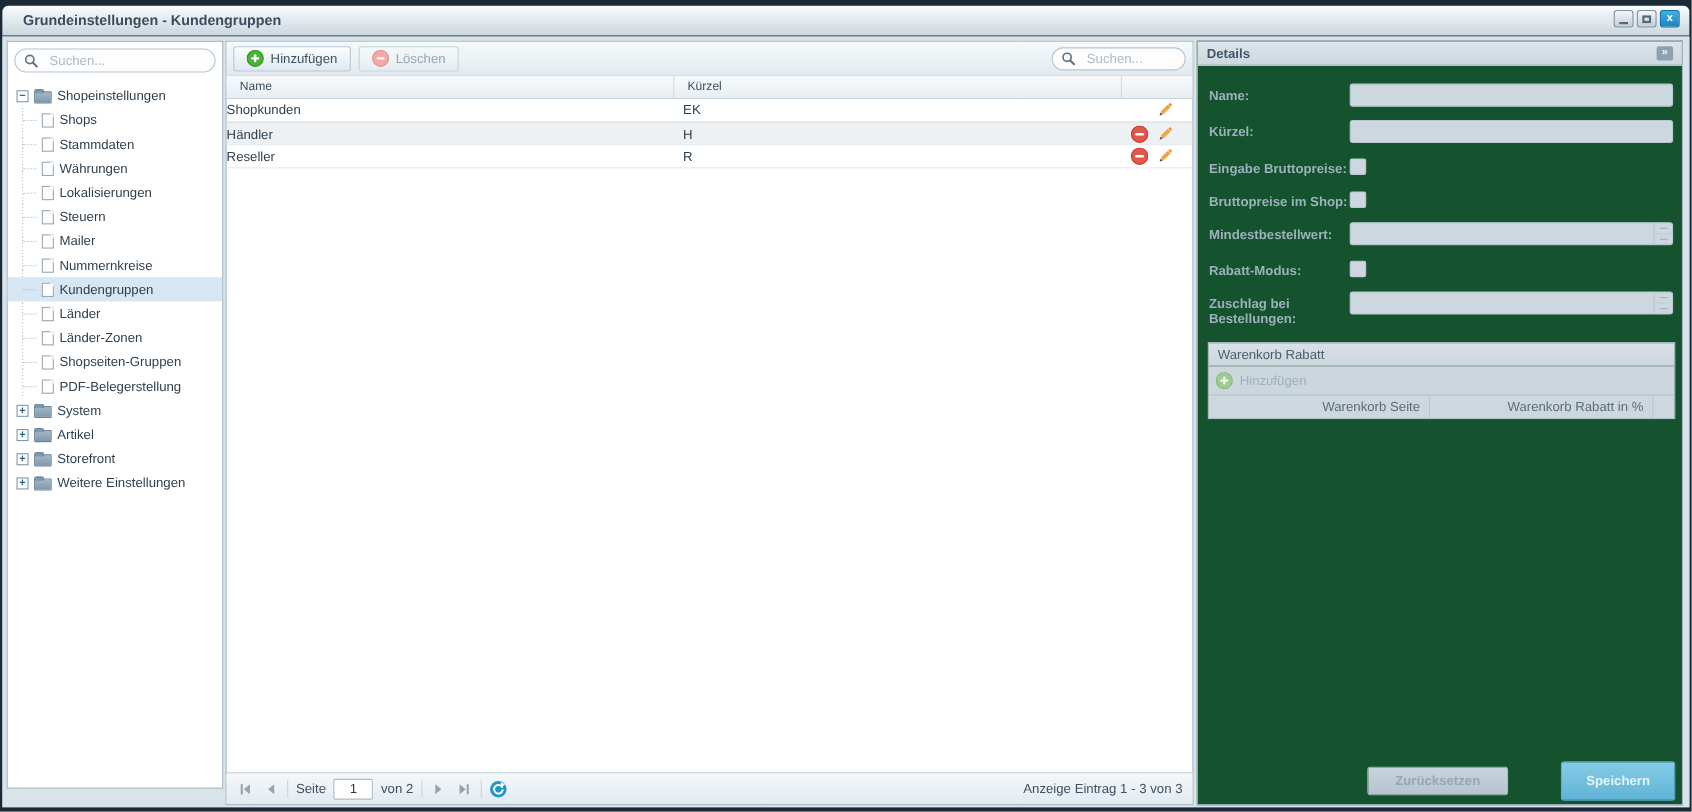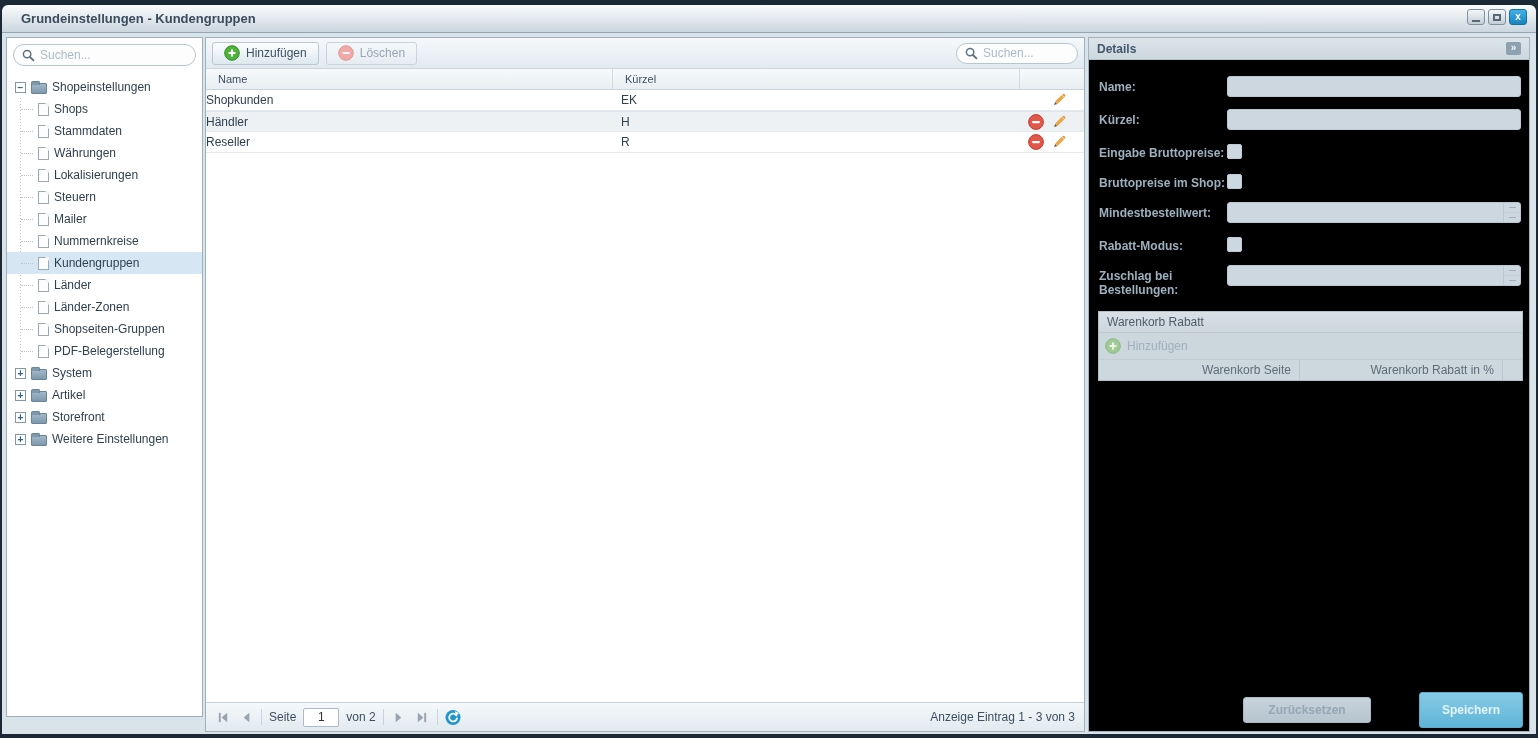--- a/index.html
+++ b/index.html
@@ -17,25 +17,25 @@
     background:linear-gradient(#f4f7f9,#c3ced6); display:flex; align-items:center; justify-content:center; cursor:default; }
   .wc-min-glyph { width:8px; height:2px; background:#55687a; margin-top:8px; }
   .wc-max-glyph { width:8px; height:7px; border:2px solid #55687a; }
   .wc.close { background:linear-gradient(#41b1e4,#1a85c0); border-color:#13729f; color:#fff;
     font-size:10px; font-weight:bold; line-height:1; }
 
   
   .panel { position:absolute; background:#fff; border:1px solid #9fb0be; }
   .sidebar { left:6px; top:37px; width:197px; height:680px; }
   .center  { left:205px; top:37px; width:880px; height:695px; display:flex; flex-direction:column; }
-  .details { left:1088px; top:37px; width:442px; height:695px; background:#000000; border-color:#a2b2be; }
+  .details { left:1088px; top:37px; width:442px; height:695px; background:#14532d; border-color:#a2b2be; }
 
   
   .search-pill { height:22px; border:1px solid #b6c5d1; border-radius:12px; background:#fdfdfe;
-    display:flex; align-items:center; padding:0 8px; gap:5px; }
+    display:flex; align-items:center; padding:0 8px; gap:10px; }
   .search-pill input { border:none; outline:none; background:transparent; flex:1; min-width:0;
     font-size:12px; color:#45586a; font-family:"Liberation Sans",sans-serif; }
   .search-pill input::placeholder { color:#a9bac7; }
 
   
   .sidebar .search-pill { margin:6px 6px 4px 6px; }
   .tree { padding-top:6px; font-size:12px; color:#2e3f4e; }
   .tree-row { height:22px; display:flex; align-items:center; gap:5px; padding-left:8px; cursor:default; }
   .tree-row.selected { background:#d6e7f3; }
   .tree-children { background-image:repeating-linear-gradient(to bottom,#b9c6d0 0 1px,transparent 1px 3px);

